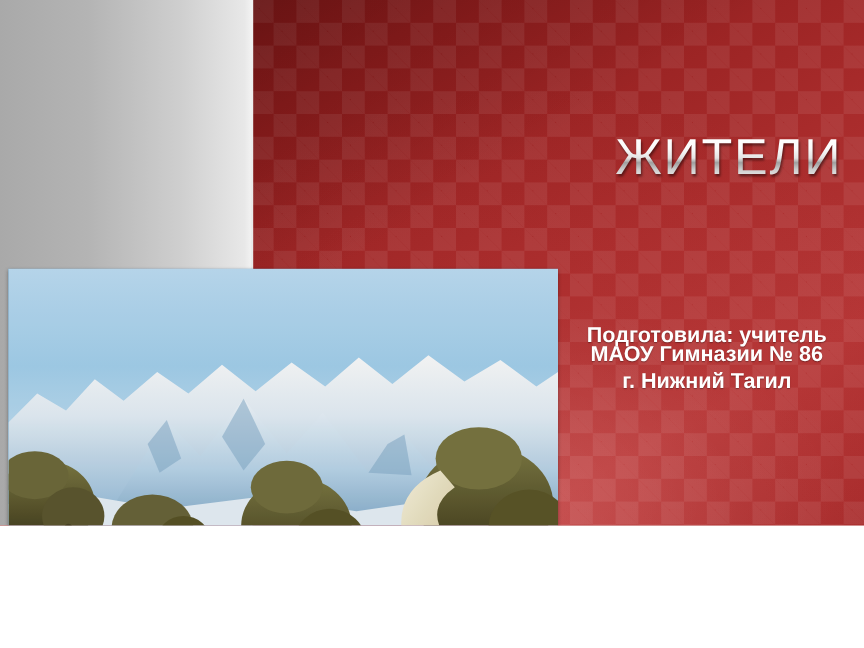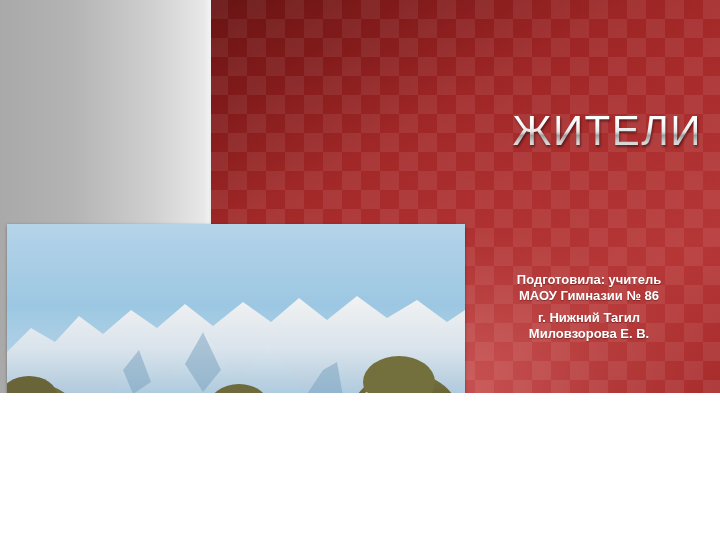--- a/index.html
+++ b/index.html
@@ -7,21 +7,21 @@
     padding: 0;
     background: #ffffff;
   }
   body {
     font-family: "Liberation Sans", sans-serif;
   }
 
   .slide {
     position: relative;
     width: 720px;
-    height: 393px;
+    height: 438px;
     overflow: hidden;
     background: #9e1f1f;
     text-decoration: underline;
   }
 
   
   .bg-red {
     position: absolute;
     inset: 0;
     background-color: #a02525;
@@ -110,21 +110,21 @@
   .title-line + .title-line { margin-top: 2px; }
 
   
   .subtitle-block {
     position: absolute;
     left: 470px;
     top: 272px;
     width: 238px;
     text-align: center;
     color: #ffffff;
-    font-size: 13px;
+    font-size: 18px;
     font-weight: bold;
     line-height: 15.5px;
     text-shadow: 0 1px 1px rgba(0,0,0,0.35);
   }
   .subtitle-para { margin: 0; }
   .subtitle-para + .subtitle-para { margin-top: 7px; }
 
   
   .bottom-strip {
     position: absolute;
@@ -291,17 +291,16 @@
     <div class="title-line">Жители</div>
   </div>
 
   <div class="subtitle-block">
     <p class="subtitle-para">
       <span>Подготовила: учитель</span><br>
       <span>МАОУ Гимназии № 86</span>
     </p>
     <p class="subtitle-para">
       <span>г. Нижний Тагил</span><br>
-      <span>Миловзорова Е. В.</span>
     </p>
   </div>
 
 </div>
 
 </body></html>

